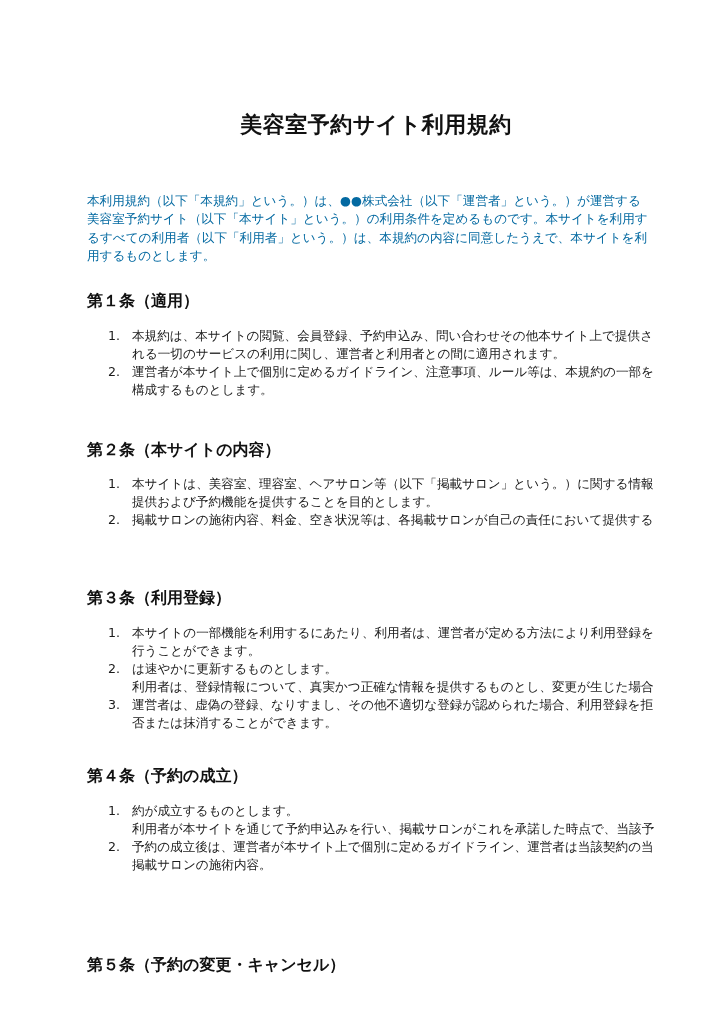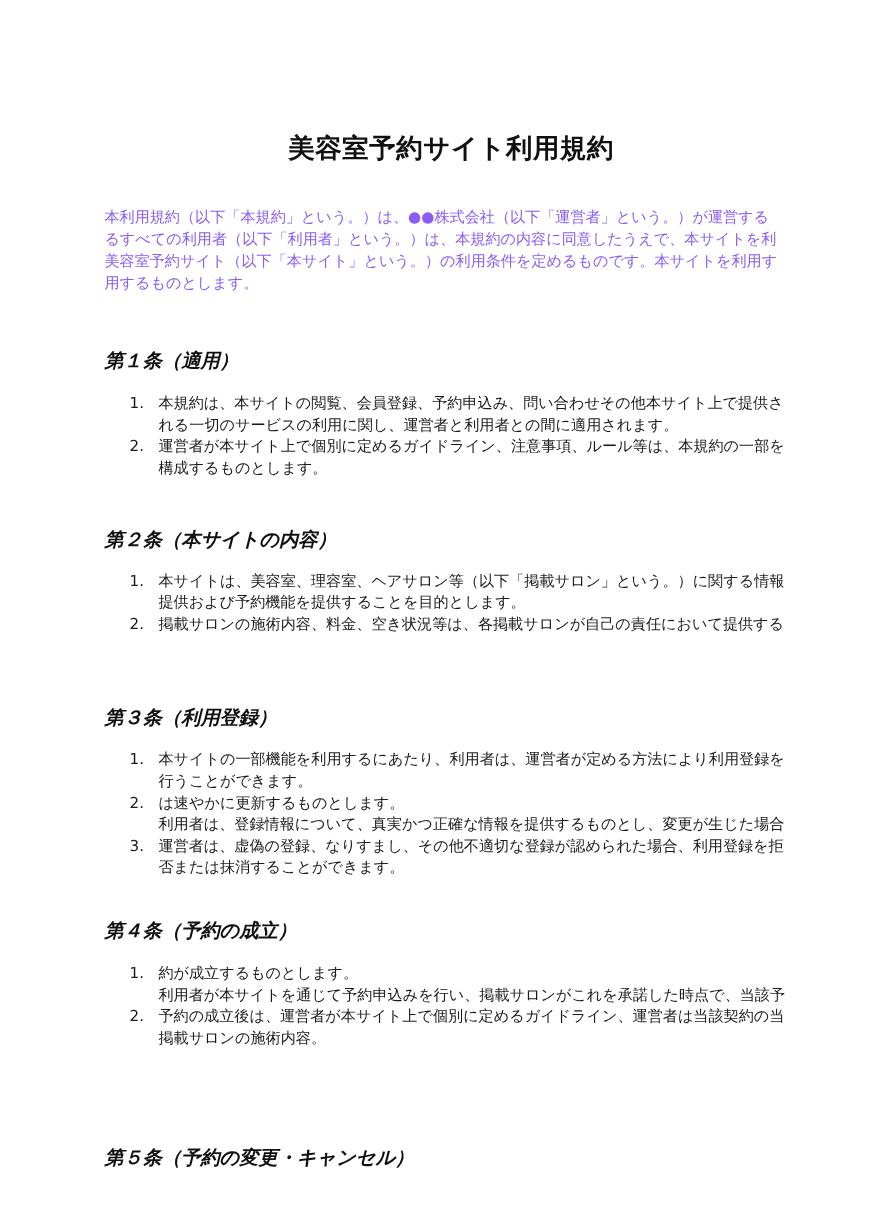--- a/index.html
+++ b/index.html
@@ -8,45 +8,44 @@
     font-family: "DejaVu Sans", "Liberation Sans", sans-serif;
     color: #111111;
   }
   .page { position: absolute; left: 0; top: 0; width: 724px; height: 1024px; background: #fff; }
   .title {
     position: absolute; left: 14px; width: 724px; top: 110px;
     text-align: center; font-size: 22px; font-weight: bold; letter-spacing: 0.5px;
     line-height: 30px; color: #111;
   }
   .intro {
-    position: absolute; left: 87px; width: 552px; top: 172px;
-    font-size: 12.6px; line-height: 18.3px; color: #8b5cf6;
+    position: absolute; left: 87px; width: 552px; top: 192px;
+    font-size: 12.6px; line-height: 18.3px; color: #0369a1;
   }
   .intro p { margin: 0; white-space: nowrap; }
   .heading {
     position: absolute; left: 87px; font-size: 16px; font-weight: bold; line-height: 22px; color: #111;
     white-space: nowrap;
-    font-style: italic;
   }
   .list { position: absolute; left: 108px; width: 535px; margin: 0; padding: 0; list-style: none; }
   .list li { position: relative; padding-left: 24px; font-size: 12.6px; line-height: 18px; color: #1a1a1a; }
   .list li .num { position: absolute; left: 0; top: 0; width: 20px; }
   .list li .line { display: block; white-space: nowrap; }
 </style>
 </head>
 <body>
 
 <div class="page">
 
   <h1 class="title" style="margin:0;">美容室予約サイト利用規約</h1>
 
   <div class="intro">
     <p>本利用規約（以下「本規約」という。）は、●●株式会社（以下「運営者」という。）が運営する</p>
+    <p>美容室予約サイト（以下「本サイト」という。）の利用条件を定めるものです。本サイトを利用す</p>
     <p>るすべての利用者（以下「利用者」という。）は、本規約の内容に同意したうえで、本サイトを利</p>
-    <p>美容室予約サイト（以下「本サイト」という。）の利用条件を定めるものです。本サイトを利用す</p>
     <p>用するものとします。</p>
   </div>
 
   <h2 class="heading" style="top:290px;margin:0;">第１条（適用）</h2>
   <ol class="list" style="top:327px;">
     <li>
       <span class="num">1.</span>
       <span class="line">本規約は、本サイトの閲覧、会員登録、予約申込み、問い合わせその他本サイト上で提供さ</span>
       <span class="line">れる一切のサービスの利用に関し、運営者と利用者との間に適用されます。</span>
     </li>

